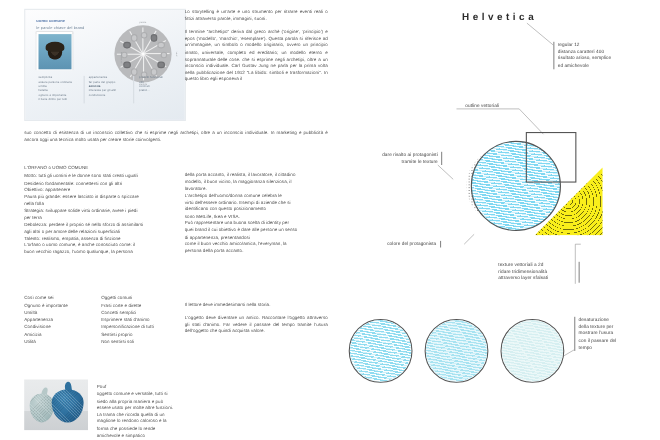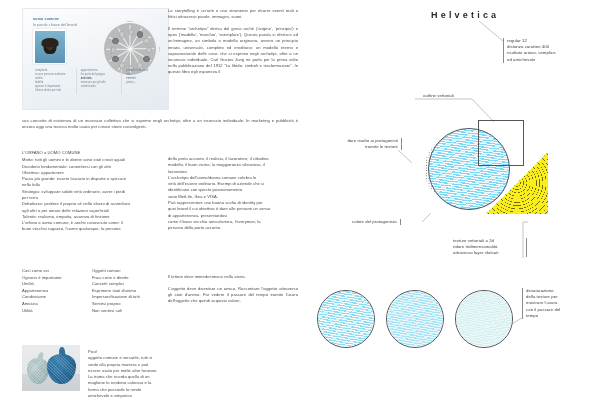--- a/index.html
+++ b/index.html
@@ -105,21 +105,21 @@
       repeating-linear-gradient(45deg,rgba(255,255,255,.6) 0 .5px,transparent .5px 2px),
       repeating-linear-gradient(-45deg,rgba(0,0,0,.25) 0 .5px,transparent .5px 2px);
   }
   .pouftxt{position:absolute;left:88px;top:349px;width:75px;}
   .pouftxt .ln{font-size:4.1px;line-height:6.3px;color:#4a4a4a;letter-spacing:.06px;}
 
   
   .right{position:absolute;left:300px;top:0;width:300px;height:400px;}
   .helv{
     position:absolute;left:120px;top:10px;font-size:9px;font-weight:bold;
-    letter-spacing:3.2px;color:#2b2b2b;margin-left:11px;
+    letter-spacing:3.2px;color:#2b2b2b;
   }
   .note{font-size:4.3px;line-height:6.2px;color:#3f3f3f;letter-spacing:.05px;}
   .note-helv{position:absolute;left:203px;top:38px;width:88px;padding-left:3px;border-left:.5px solid #8a8a8a;}
   .note-outline{position:absolute;left:123px;top:93px;white-space:nowrap;}
   .note-risalto{position:absolute;left:20px;top:138px;width:78px;text-align:right;padding-right:3px;border-right:.5px solid #8a8a8a;}
   .note-colore{position:absolute;left:52px;top:219px;white-space:nowrap;padding-right:3px;border-right:.5px solid #8a8a8a;}
   .note-texture{position:absolute;left:153px;top:238px;width:70px;padding-right:3px;border-right:.5px solid #8a8a8a;}
   .note-desat{position:antialiased;position:absolute;left:222px;top:288px;width:62px;padding-left:3px;border-left:.5px solid #8a8a8a;}
 
   .svgl{position:absolute;left:0;top:0;width:300px;height:400px;pointer-events:none;}

